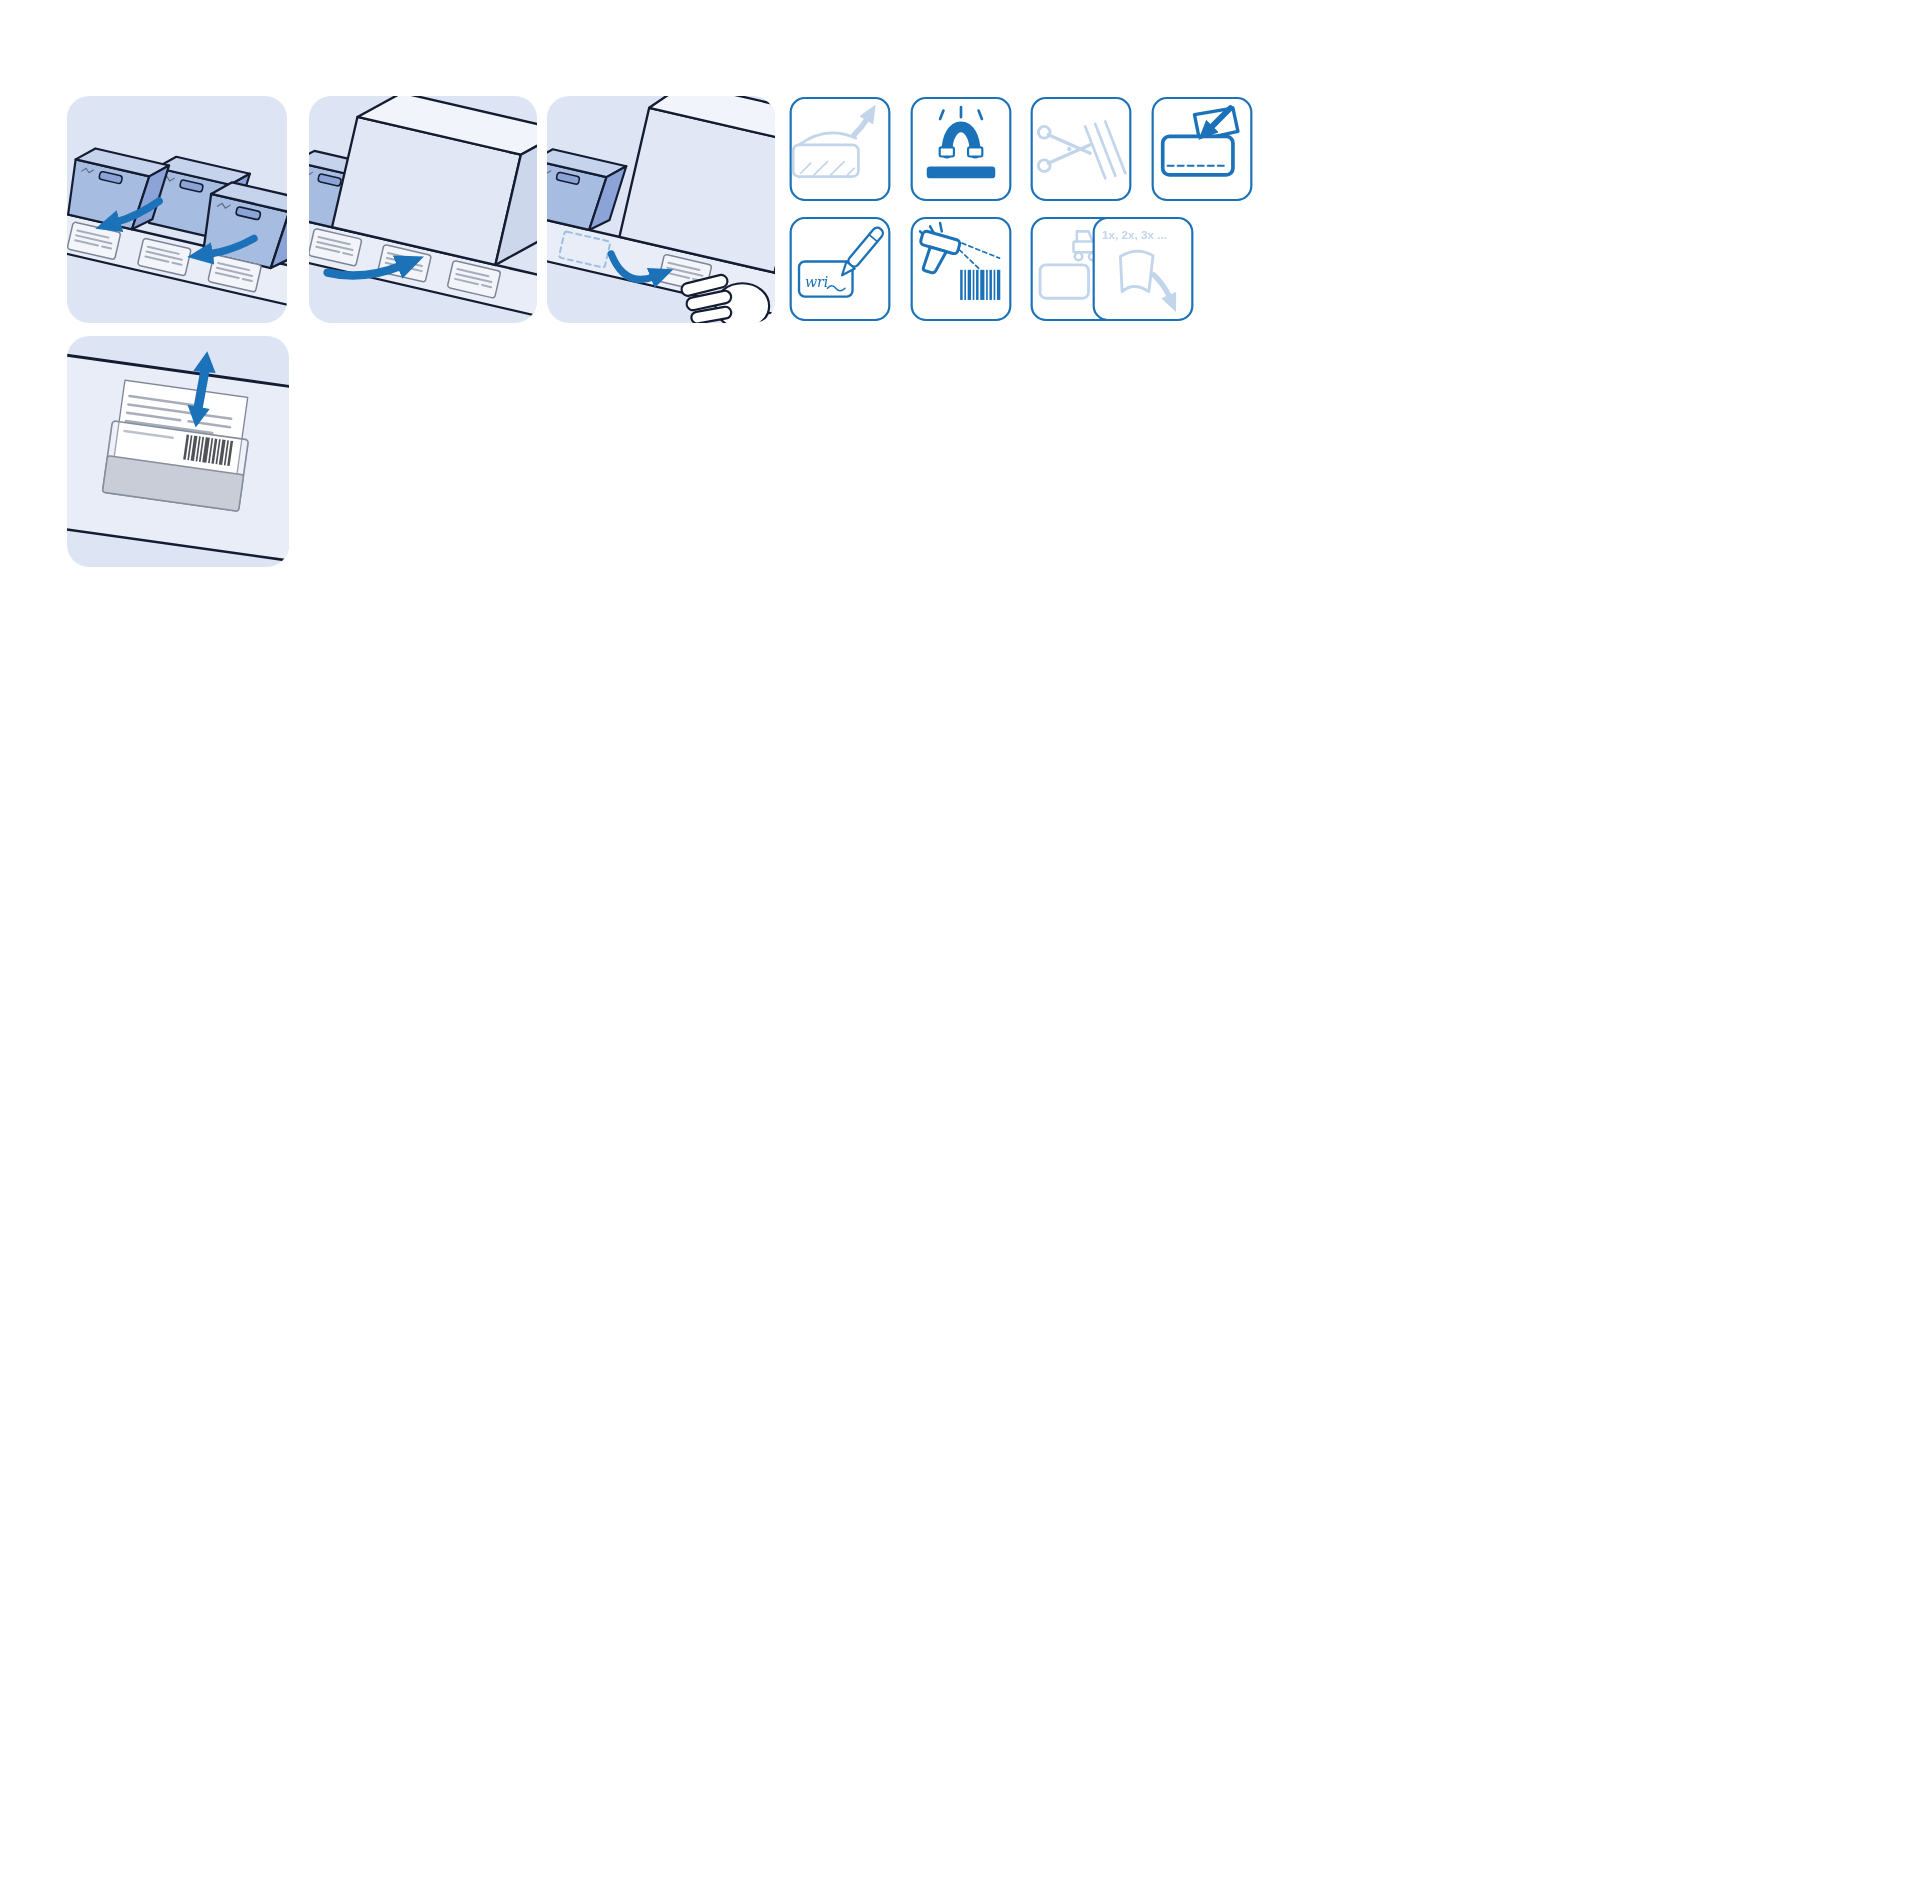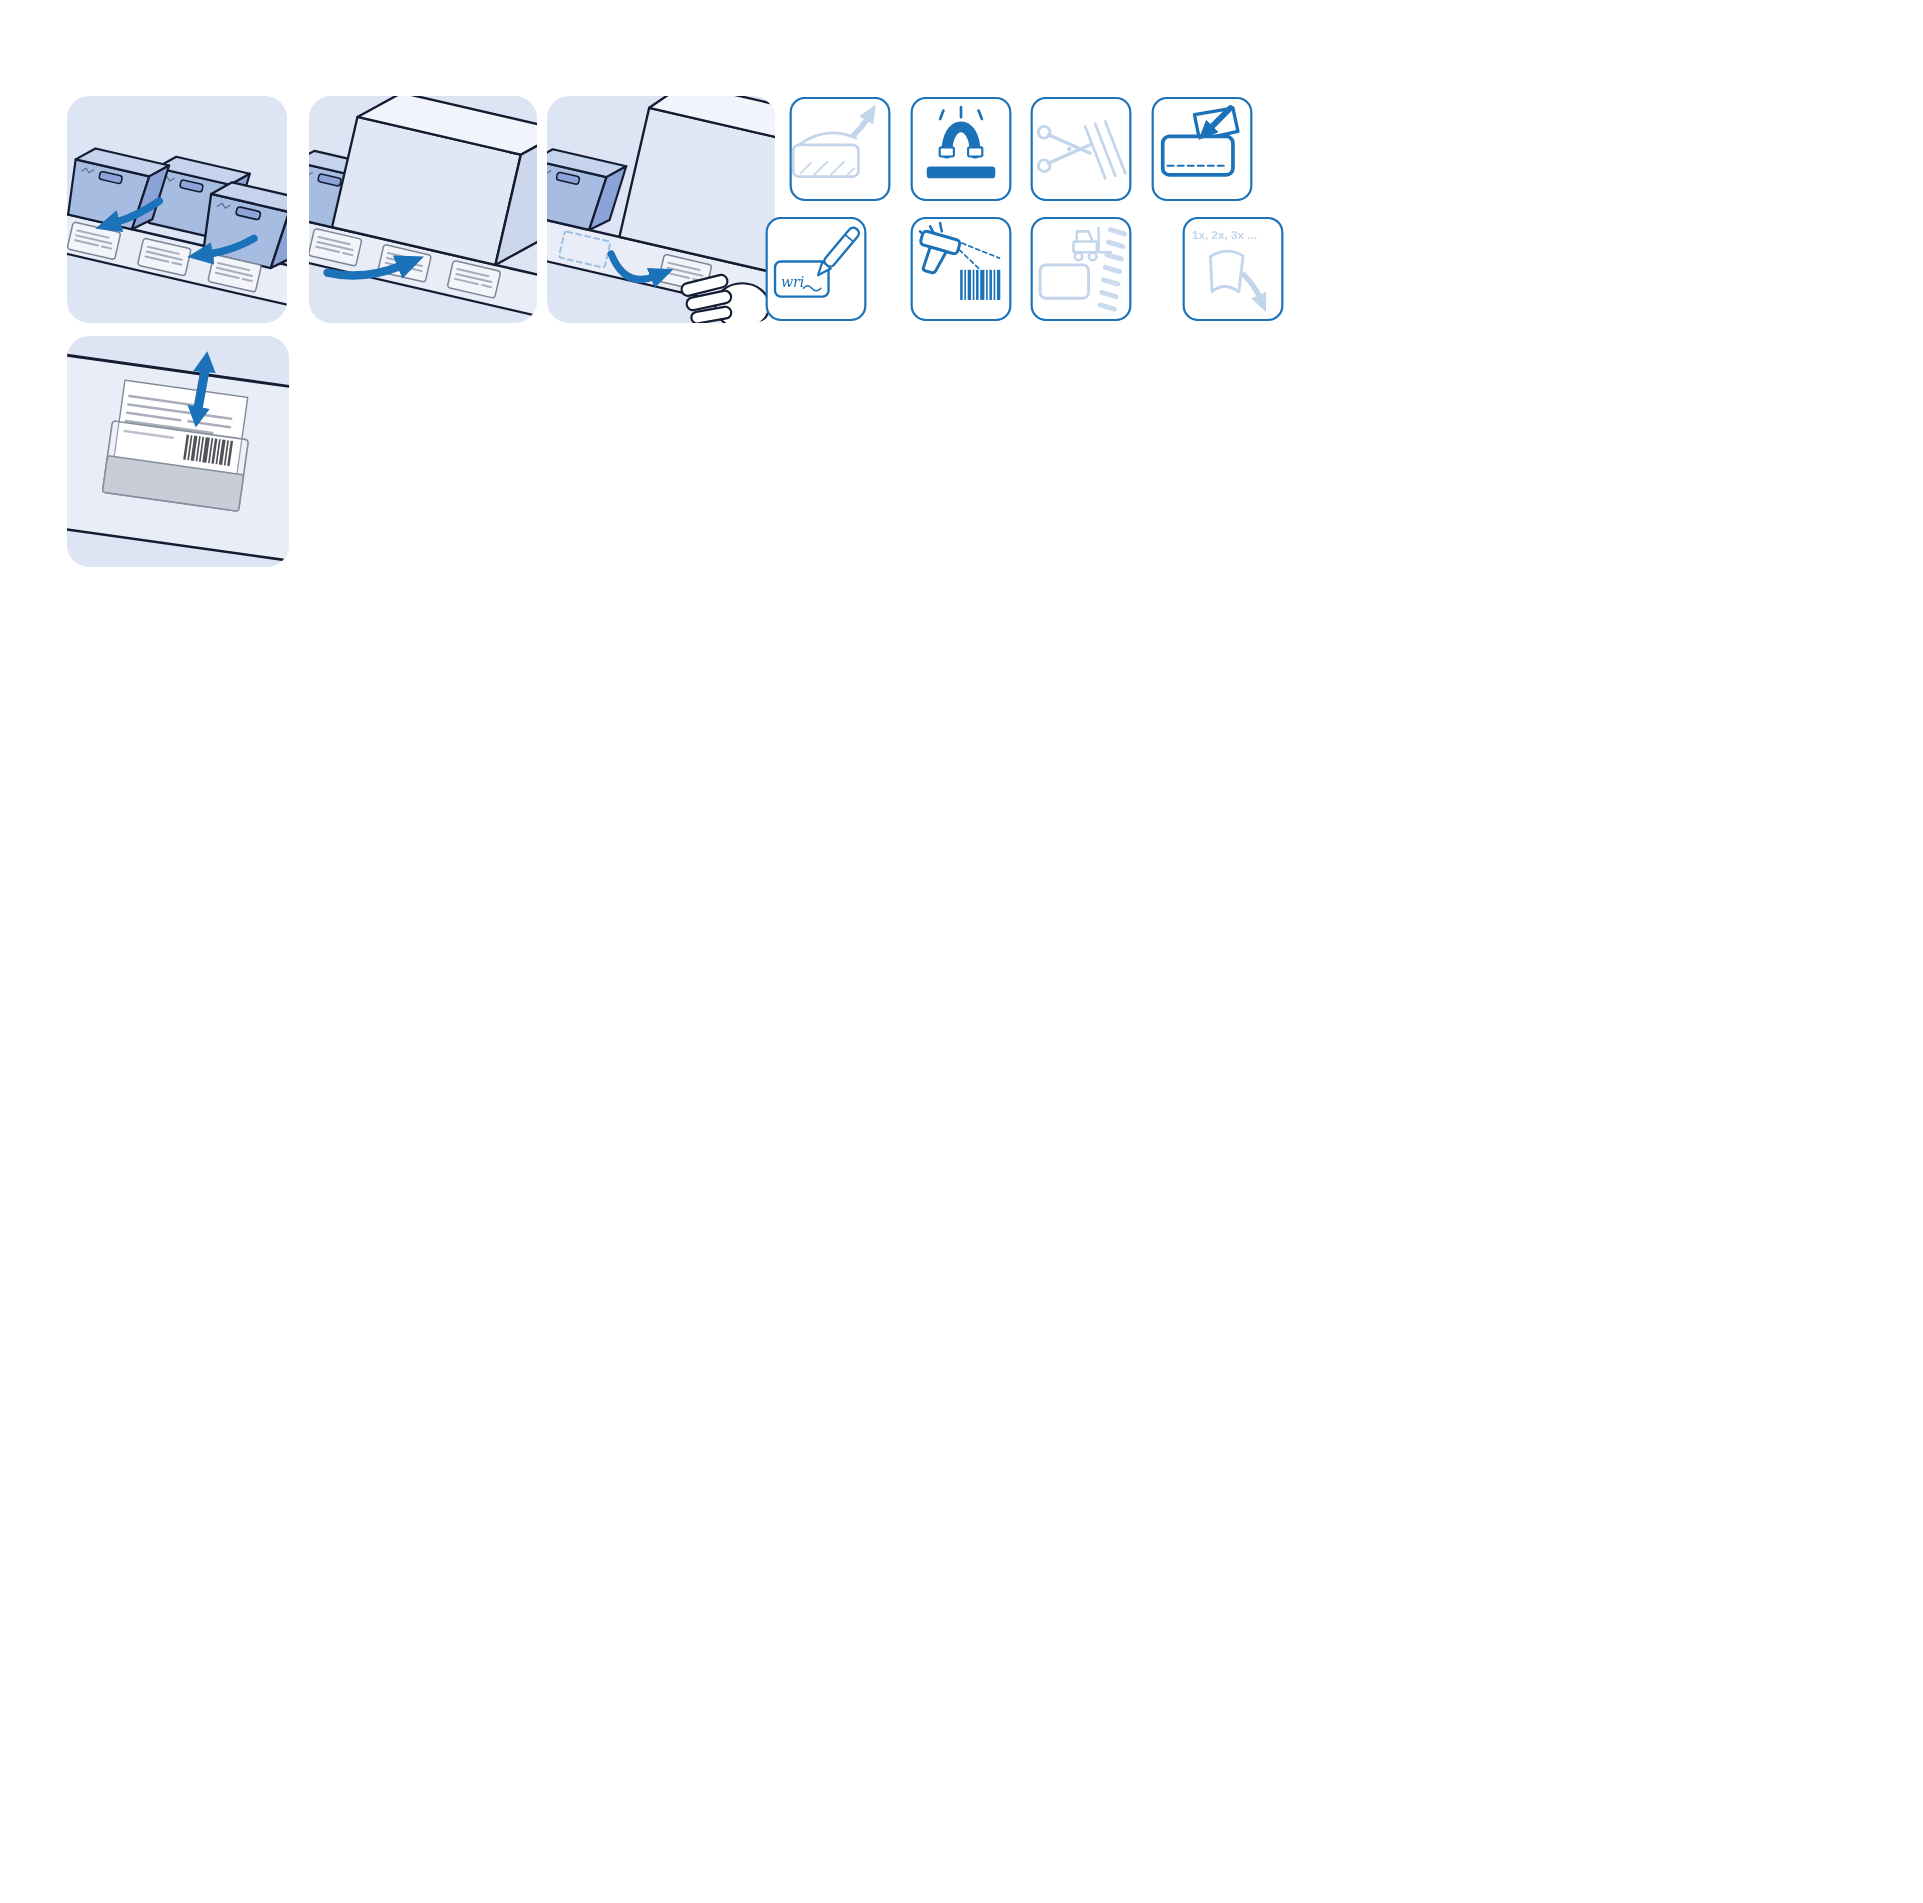--- a/index.html
+++ b/index.html
@@ -216,21 +216,21 @@
         </marker>
       </defs>
       <rect x="2" y="2" width="118" height="122" rx="17" class="tile-border" stroke-width="2.6"></rect>
       <path d="M52,22 L98,14 L104,42 L58,52 Z" class="f-w s-acc" stroke-width="4"></path>
       <rect x="14" y="48" width="84" height="46" rx="8" class="f-w s-acc" stroke-width="4.4"></rect>
       <path d="M20,83 H92" class="f-none s-acc" stroke-width="2.6" stroke-dasharray="7 5"></path>
       <path d="M95,14 Q83,26 71,38" class="f-none s-acc" stroke-width="7" marker-end="url(#aht4)"></path>
     </svg>
   </div>
 
-  <div class="tile" style="left:765px;top:216px">
+  <div class="tile" style="left:789px;top:216px">
     <svg viewBox="0 0 122 126">
       <rect x="2" y="2" width="118" height="122" rx="17" class="tile-border" stroke-width="2.6"></rect>
       <rect x="12" y="54" width="64" height="42" rx="7" class="f-w s-acc" stroke-width="2.8"></rect>
       <text x="19" y="85" font-size="17" class="scribble">wri</text>
       <path d="M46,86 q5,-6 10,0 t11,0" class="f-none s-acc" stroke-width="1.8"></path>
       <g transform="rotate(40 84 46)">
         <rect x="77.5" y="6" width="13" height="56" rx="6" class="f-w s-acc" stroke-width="2.8"></rect>
         <path d="M77.5,20 h13" class="f-none s-acc" stroke-width="2"></path>
         <path d="M77.5,62 L90.5,62 L84,78 Z" class="f-w s-acc" stroke-width="2.6"></path>
       </g>
@@ -269,21 +269,21 @@
         <rect x="4" y="20" width="28" height="13" rx="2" class="f-none s-fad" stroke-width="3"></rect>
         <path d="M8,20 V8 H22 L27,20" class="f-none s-fad" stroke-width="3"></path>
         <path d="M34,4 V33 M34,33 h15" class="f-none s-fad" stroke-width="3"></path>
         <circle cx="10" cy="38" r="4.5" class="f-none s-fad" stroke-width="3"></circle>
         <circle cx="27" cy="38" r="4.5" class="f-none s-fad" stroke-width="3"></circle>
       </g>
       <path d="M96,16 l17,5 M94,31 l17,5 M92,46 l17,5 M90,61 l17,5 M88,76 l17,5 M86,91 l17,5 M84,106 l17,5" class="f-none s-fad" stroke-width="6" opacity="0.85"></path>
     </svg>
   </div>
 
-  <div class="tile" style="left:1182px;top:216px">
+  <div class="tile" style="left:1092px;top:216px">
     <svg viewBox="0 0 122 126">
       <defs>
         <marker id="aht8" markerWidth="3.6" markerHeight="3" refX="0.5" refY="1.5" orient="auto" markerUnits="strokeWidth">
           <path d="M0,0 L3.4,1.5 L0,3 Z" class="f-fad"></path>
         </marker>
       </defs>
       <rect x="2" y="2" width="118" height="122" rx="17" class="tile-border" stroke-width="2.6"></rect>
       <text x="12" y="27" font-size="14" class="icon-text-fad">1x, 2x, 3x ...</text>
       <path d="M34,48 C47,40 61,40 73,47 L68,90 C56,82 45,82 36,90 Z" class="f-w s-fad" stroke-width="3.4"></path>
       <path d="M74,70 Q87,83 93,97" class="f-none s-fad" stroke-width="6.5" marker-end="url(#aht8)"></path>

